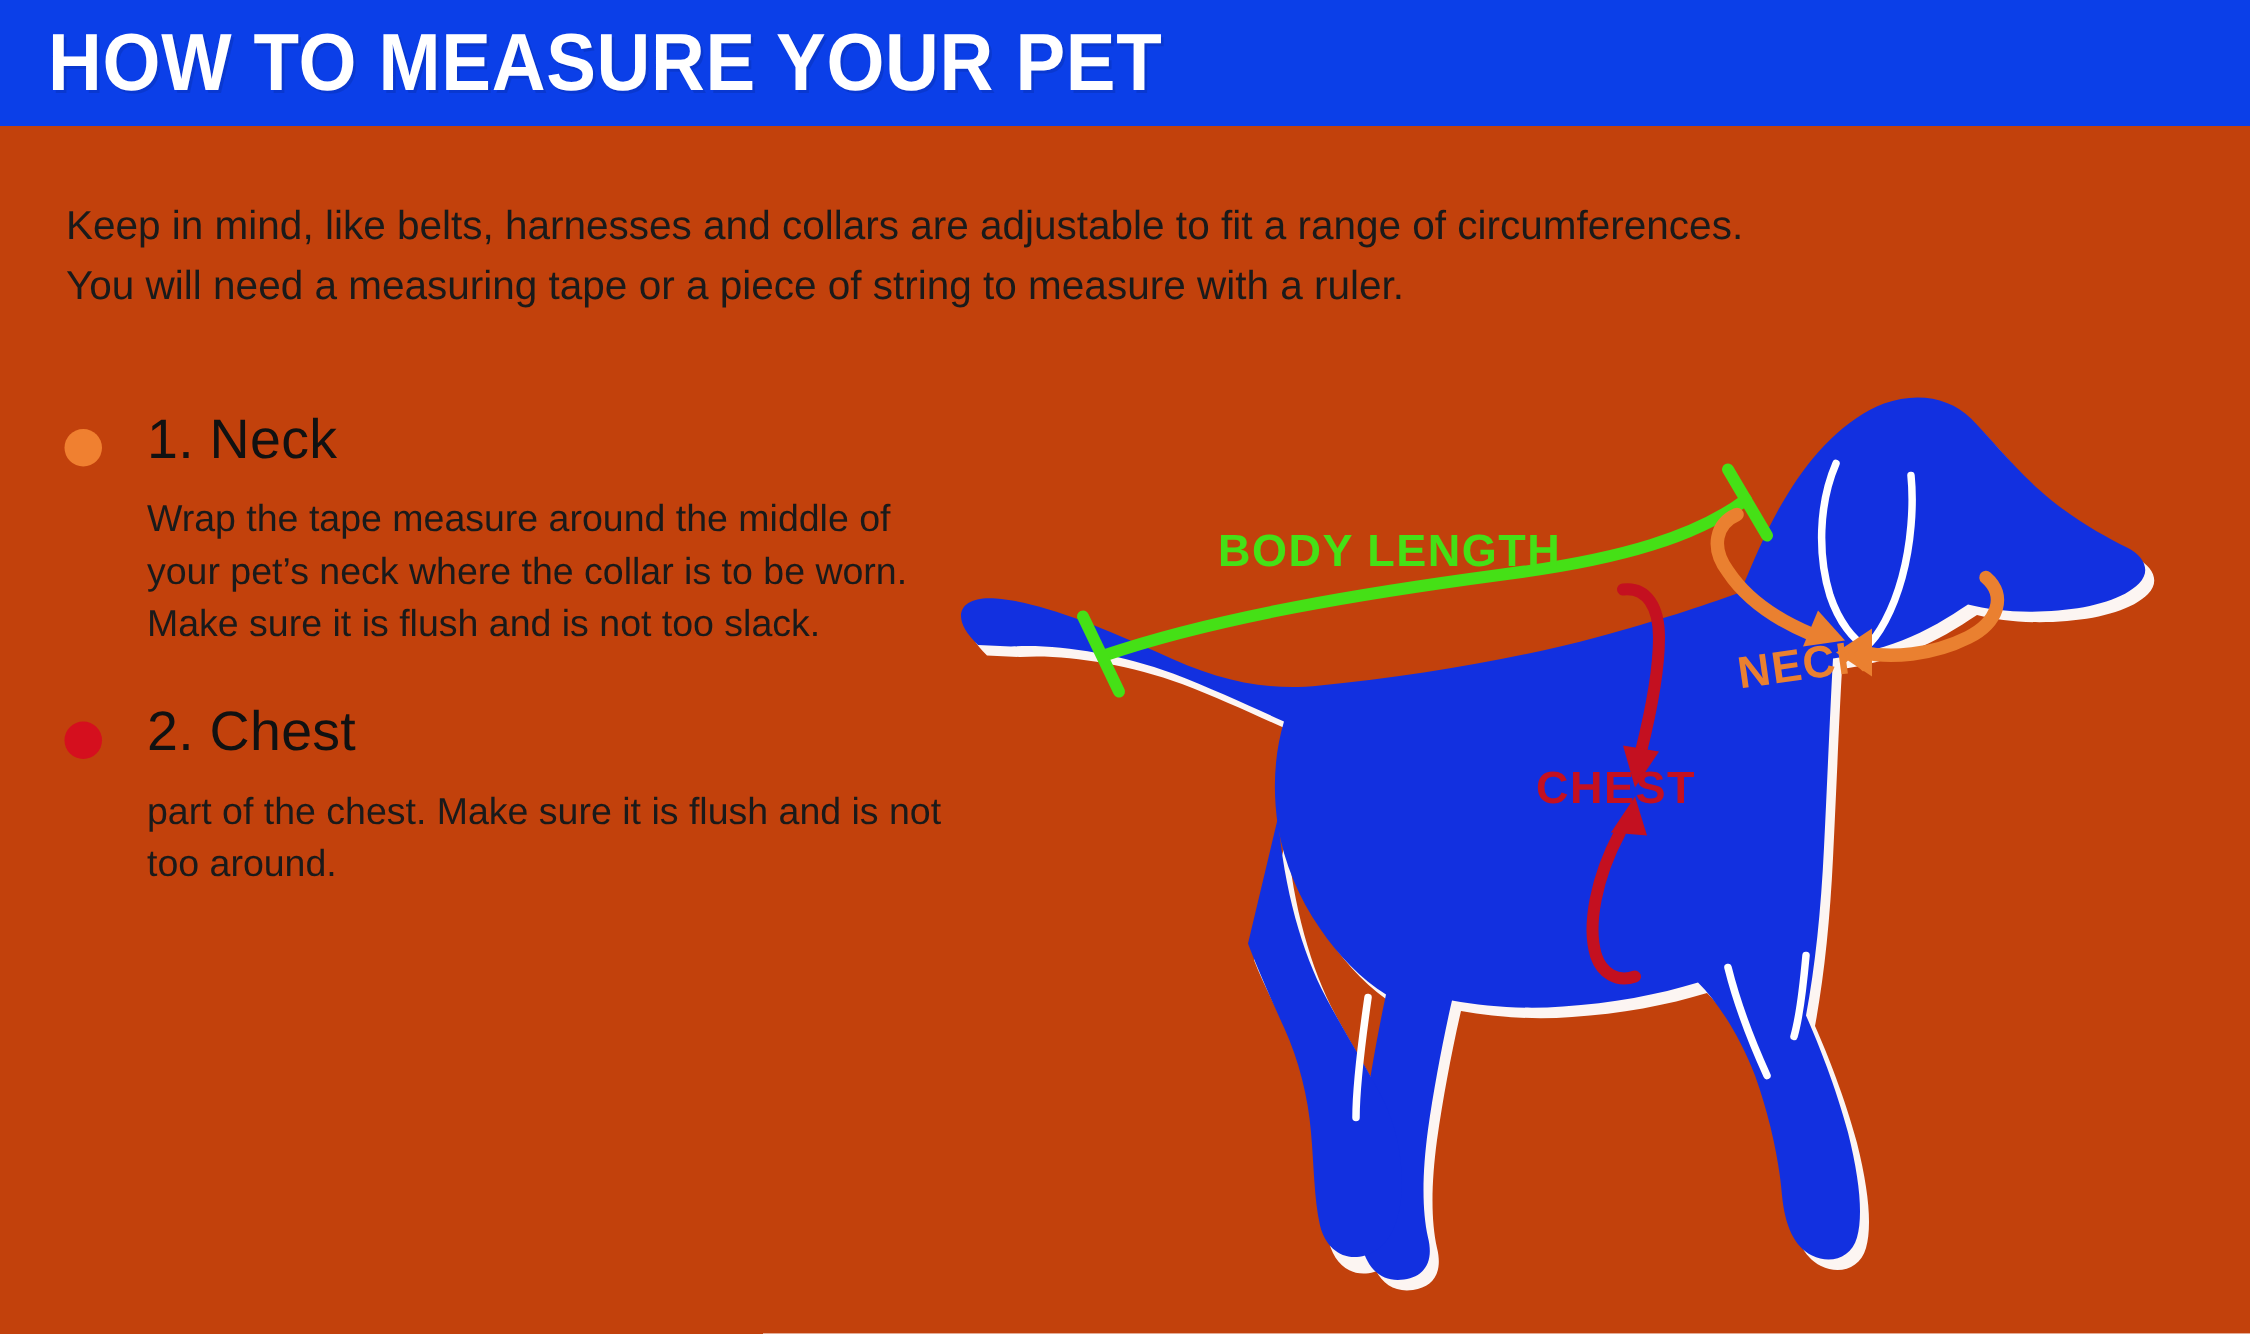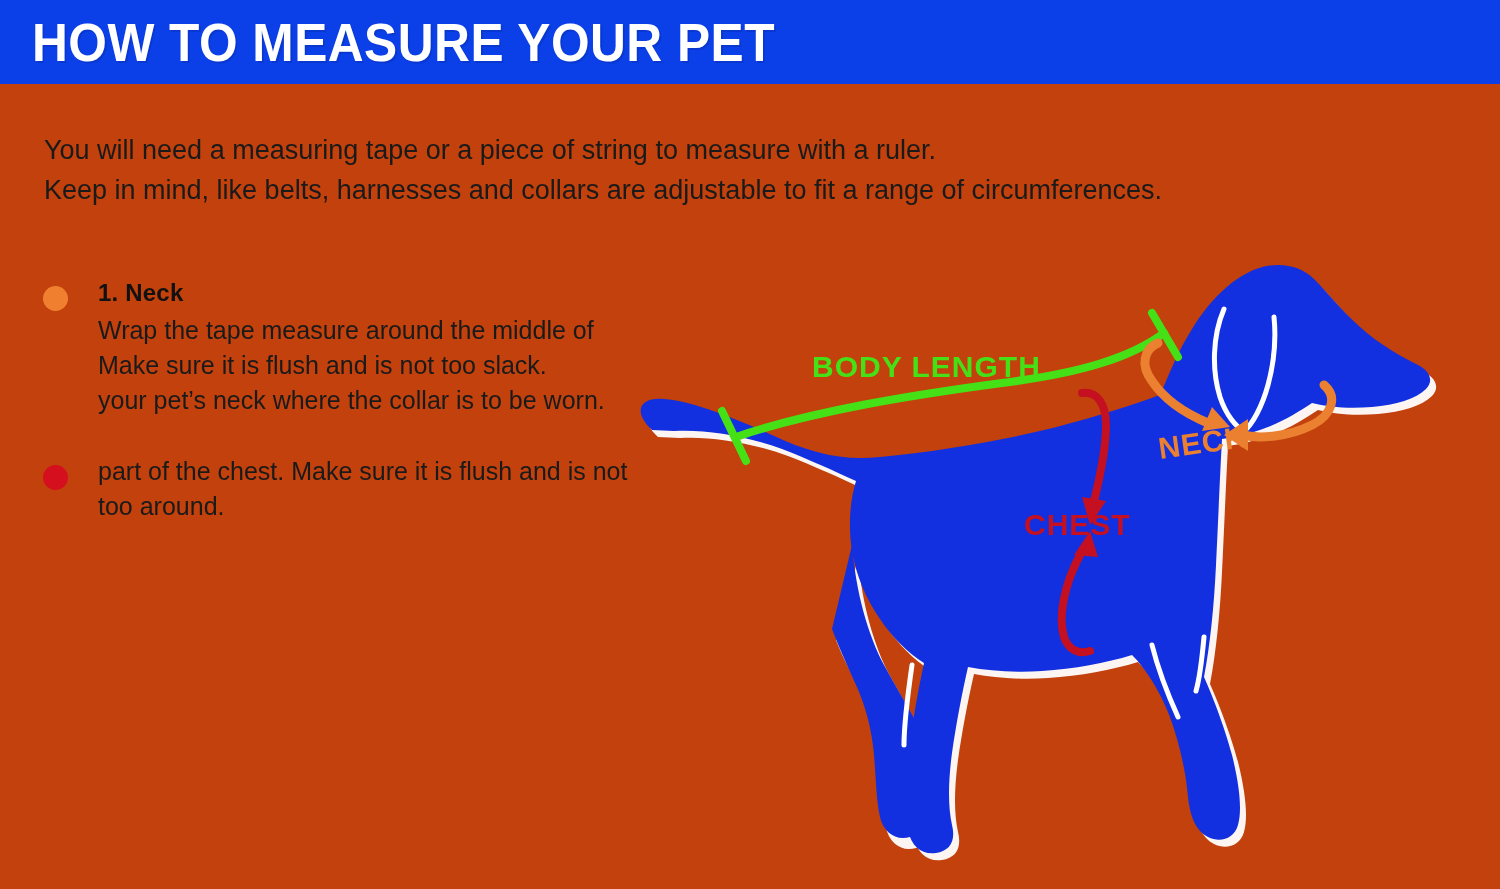--- a/index.html
+++ b/index.html
@@ -70,32 +70,32 @@
   .step-bullet {
     position: absolute;
     left: 3px;
     top: 11px;
     width: 25px;
     height: 25px;
     border-radius: 50%;
   }
   .step-title {
     font-family: "Liberation Sans Narrow", "Liberation Sans", sans-serif;
-    font-weight: bold;
-    font-size: 24px;
+    font-weight: normal;
+    font-size: 37px;
     line-height: 36px;
     color: #111111;
     letter-spacing: 0.2px;
   }
   .step-desc {
     font-family: "Liberation Sans Narrow", "Liberation Sans", sans-serif;
     font-size: 25px;
     line-height: 35px;
     color: #1a1a1a;
-    margin-top: 2px;
+    margin-top: 18px;
   }
   .step-desc .dline { display: block; white-space: nowrap; }
 
   
   #illustration {
     position: absolute;
     left: 612px;
     top: 225px;
     width: 860px;
     height: 660px;
@@ -110,38 +110,39 @@
 </style>
 </head>
 <body>
 
 <div id="page" style="background: #c2410c;">
 
   <div id="header-band" style="background: rgb(11, 63, 232);"></div>
   <div id="header-title" style="color: rgb(255, 255, 255);">HOW TO MEASURE YOUR PET</div>
 
   <div id="intro">
+    <span class="intro-line">Keep in mind, like belts, harnesses and collars are adjustable to fit a range of circumferences.</span>
     <span class="intro-line">You will need a measuring tape or a piece of string to measure with a ruler.</span>
-    <span class="intro-line">Keep in mind, like belts, harnesses and collars are adjustable to fit a range of circumferences.</span>
   </div>
 
   <div id="steps">
 
     <div class="step">
       <span class="step-bullet" style="background: rgb(240, 128, 48);"></span>
       <div class="step-title">1. Neck</div>
       <div class="step-desc">
         <span class="dline">Wrap the tape measure around the middle of</span>
+        <span class="dline">your pet’s neck where the collar is to be worn.</span>
         <span class="dline">Make sure it is flush and is not too slack.</span>
-        <span class="dline">your pet’s neck where the collar is to be worn.</span>
       </div>
     </div>
 
     <div class="step">
       <span class="step-bullet" style="background: rgb(213, 15, 30);"></span>
+      <div class="step-title">2. Chest</div>
       <div class="step-desc">
         <span class="dline">part of the chest. Make sure it is flush and is not</span>
         <span class="dline">too around.</span>
       </div>
     </div>
 
 
   </div>
 
   <div id="illustration">

